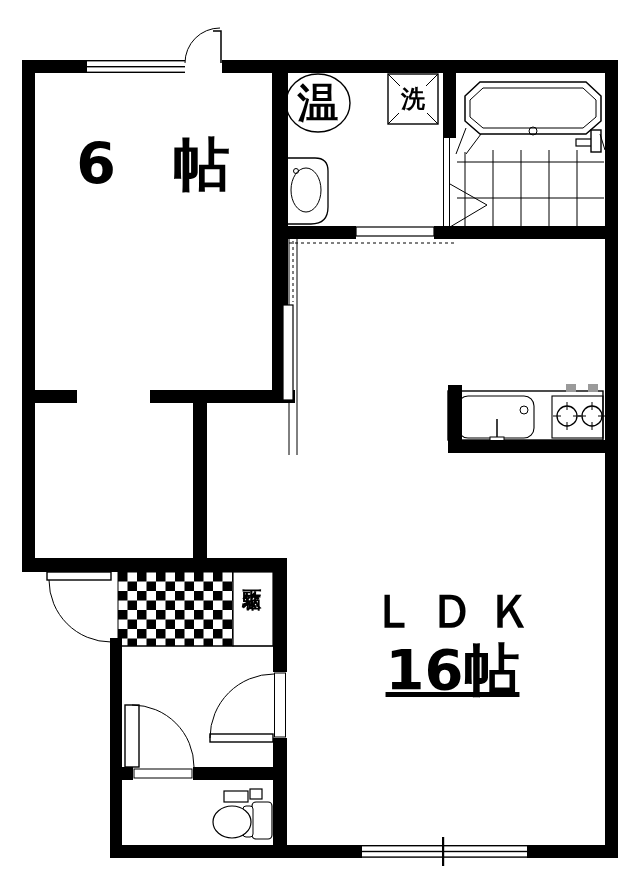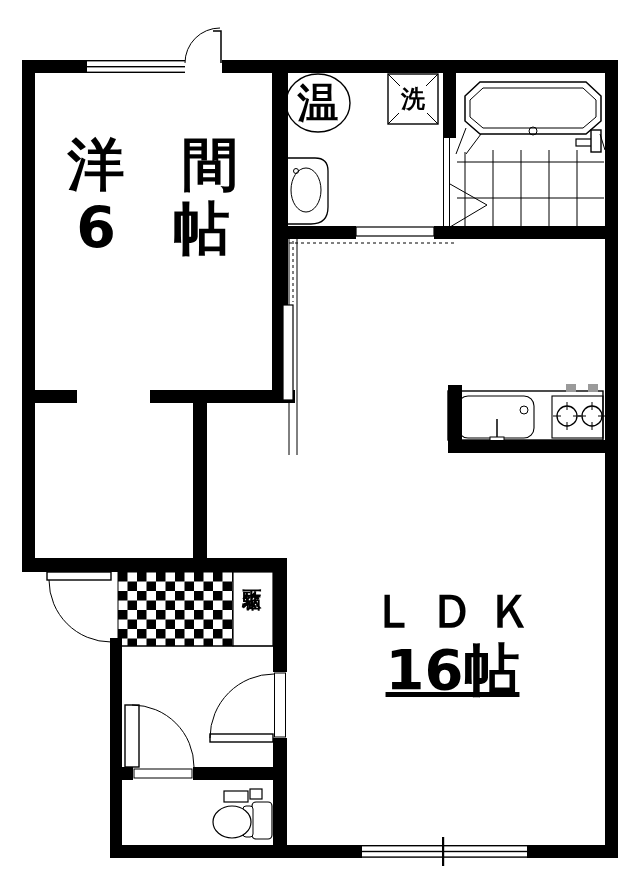--- a/index.html
+++ b/index.html
@@ -177,21 +177,20 @@
 
     <g stroke="#000">
       <path d="M289 239 V455 M297 239 V455" fill="none" stroke-width="1"></path>
       <path d="M293 241 V302" fill="none" stroke-width="1" stroke-dasharray="3 3"></path>
       <rect x="283" y="305" width="10" height="95" fill="#fff" stroke-width="1.2"></rect>
     </g>
   </g>
 </svg>
 
 <div class="lbl lbl-west">
-  <div>洋　間</div>
   <div>6　帖</div>
 </div>
 
 
 <div class="lbl lbl-ldk">
   <div class="l1">ＬＤＫ</div>
   <div class="l2">16帖</div>
 </div>
 
 <div class="lbl lbl-onsui">温</div>

